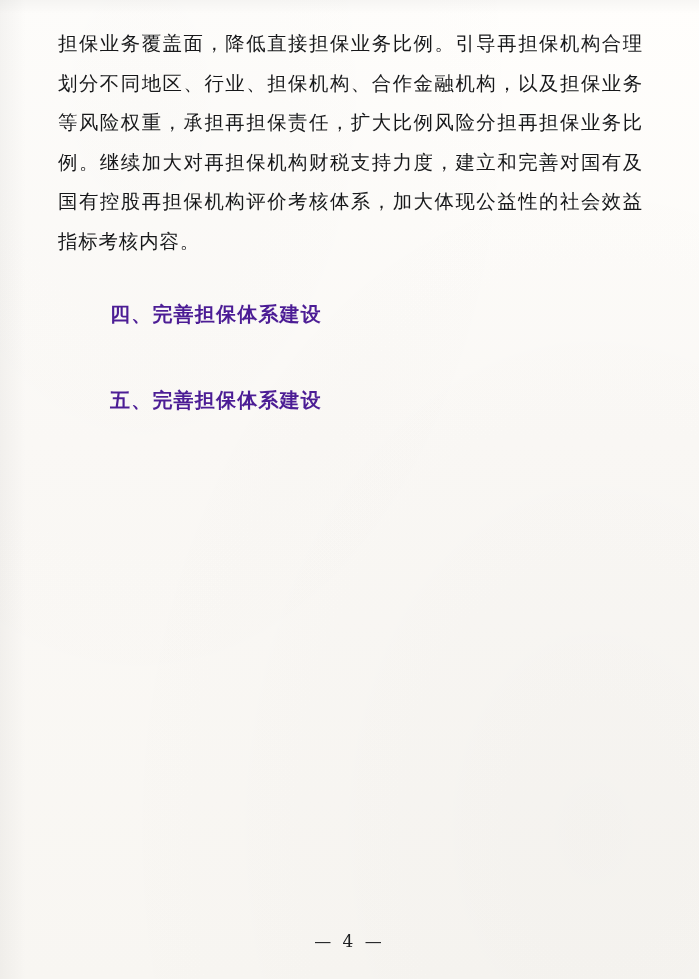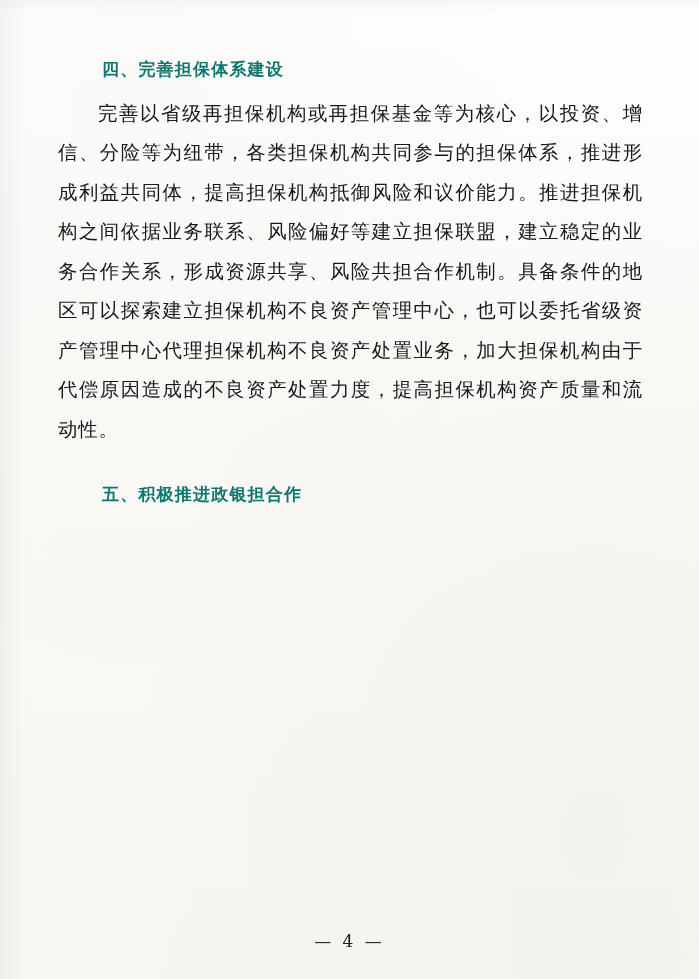--- a/index.html
+++ b/index.html
@@ -43,26 +43,26 @@
     color: #17181a;
     text-align: justify;
     text-justify: inter-ideograph;
     text-indent: 0;
     font-family: "DejaVu Serif", "Liberation Serif", serif;
   }
   p.indent2 {
     text-indent: 40px;
   }
   h2.section-head {
-    margin: 4px;
-    font-size: 17px;
+    margin: 12px;
+    font-size: 20px;
     line-height: 39.5px;
     letter-spacing: 1.2px;
     font-weight: bold;
-    color: #0f766e;
+    color: #4c1d95;
     text-indent: 40px;
     font-family: "DejaVu Sans", "Liberation Sans", sans-serif;
   }
   .block-gap {
     height: 22px;
   }
   .footer {
     position: absolute;
     left: 0;
     right: 0;
@@ -95,30 +95,30 @@
 </style>
 </head>
 <body>
 
 <div class="page">
   <div class="edge-shade-top"></div>
   <div class="gutter-shade"></div>
 
   <div class="content">
 
+    <p class="body-par">担保业务覆盖面，降低直接担保业务比例。引导再担保机构合理划分不同地区、行业、担保机构、合作金融机构，以及担保业务等风险权重，承担再担保责任，扩大比例风险分担再担保业务比例。继续加大对再担保机构财税支持力度，建立和完善对国有及国有控股再担保机构评价考核体系，加大体现公益性的社会效益指标考核内容。</p>
 
     <div class="block-gap"></div>
 
     <h2 class="section-head">四、完善担保体系建设</h2>
 
-    <p class="body-par indent2">完善以省级再担保机构或再担保基金等为核心，以投资、增信、分险等为纽带，各类担保机构共同参与的担保体系，推进形成利益共同体，提高担保机构抵御风险和议价能力。推进担保机构之间依据业务联系、风险偏好等建立担保联盟，建立稳定的业务合作关系，形成资源共享、风险共担合作机制。具备条件的地区可以探索建立担保机构不良资产管理中心，也可以委托省级资产管理中心代理担保机构不良资产处置业务，加大担保机构由于代偿原因造成的不良资产处置力度，提高担保机构资产质量和流动性。</p>
 
     <div class="block-gap"></div>
 
-    <h2 class="section-head">五、积极推进政银担合作</h2>
+    <h2 class="section-head">五、完善担保体系建设</h2>
 
 
   </div>
 
   <div class="footer">
     <span class="page-number">— 4 —</span>
   </div>
 </div>
 
 </body></html>

